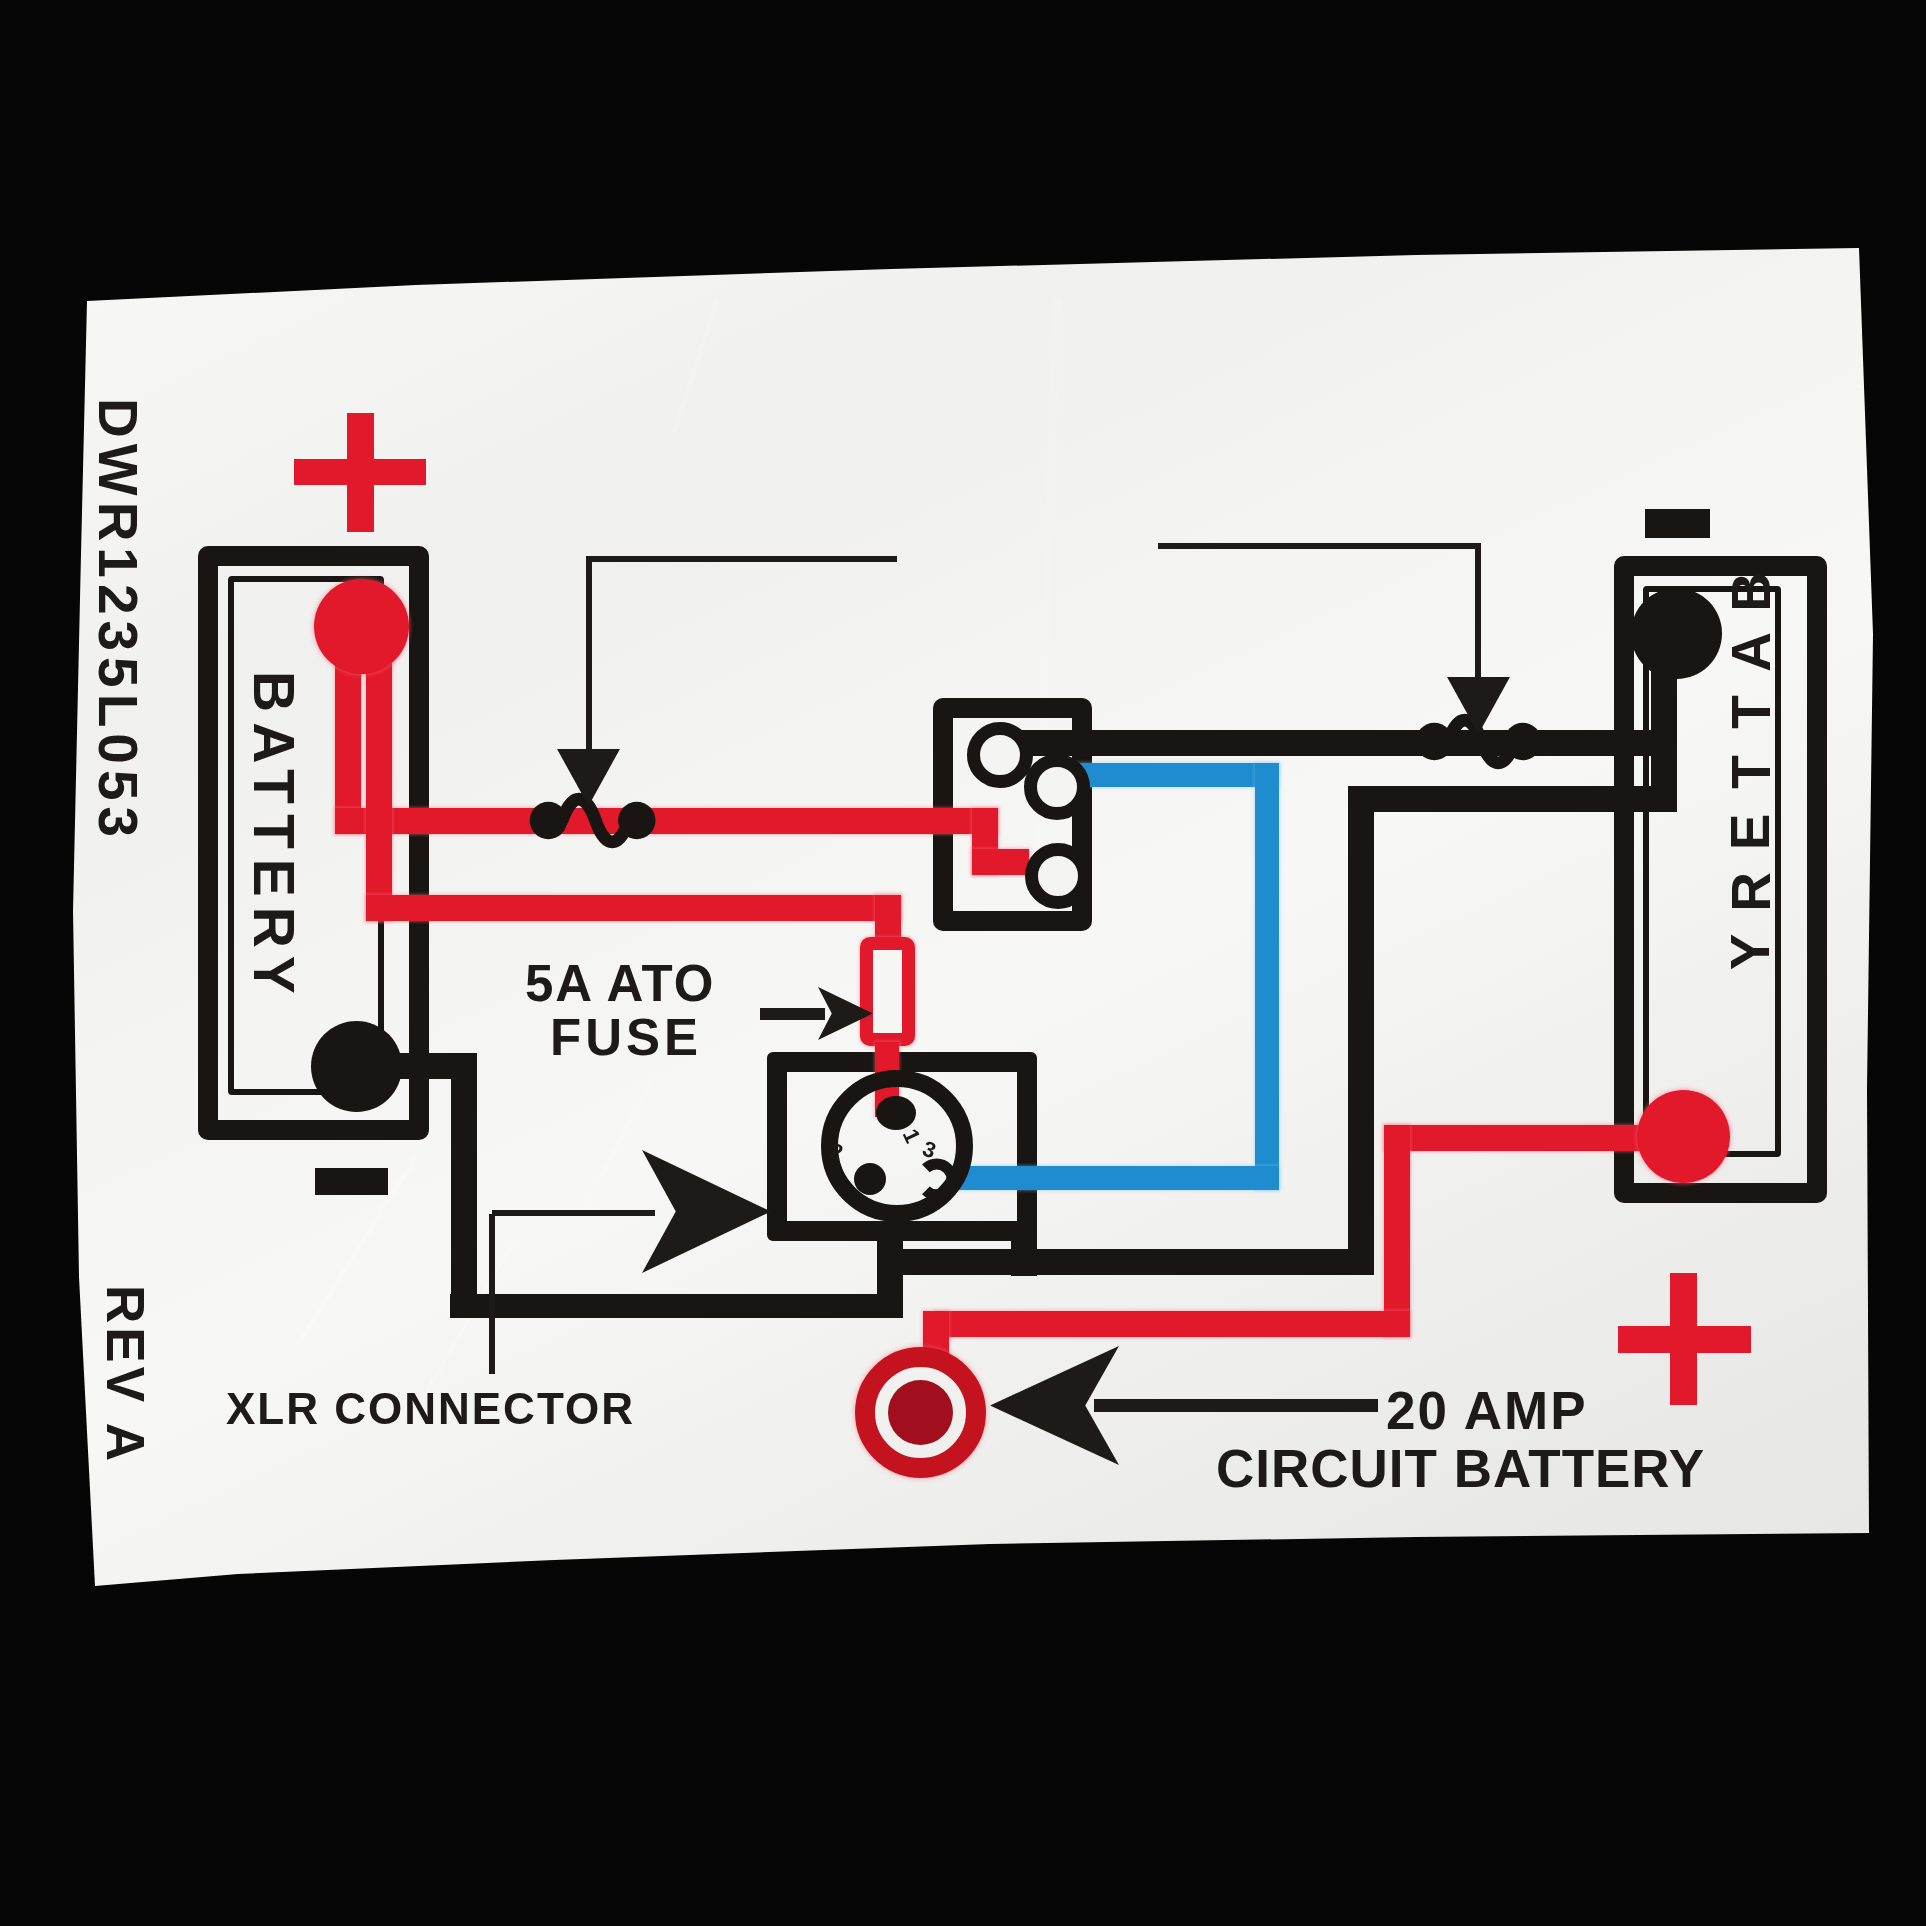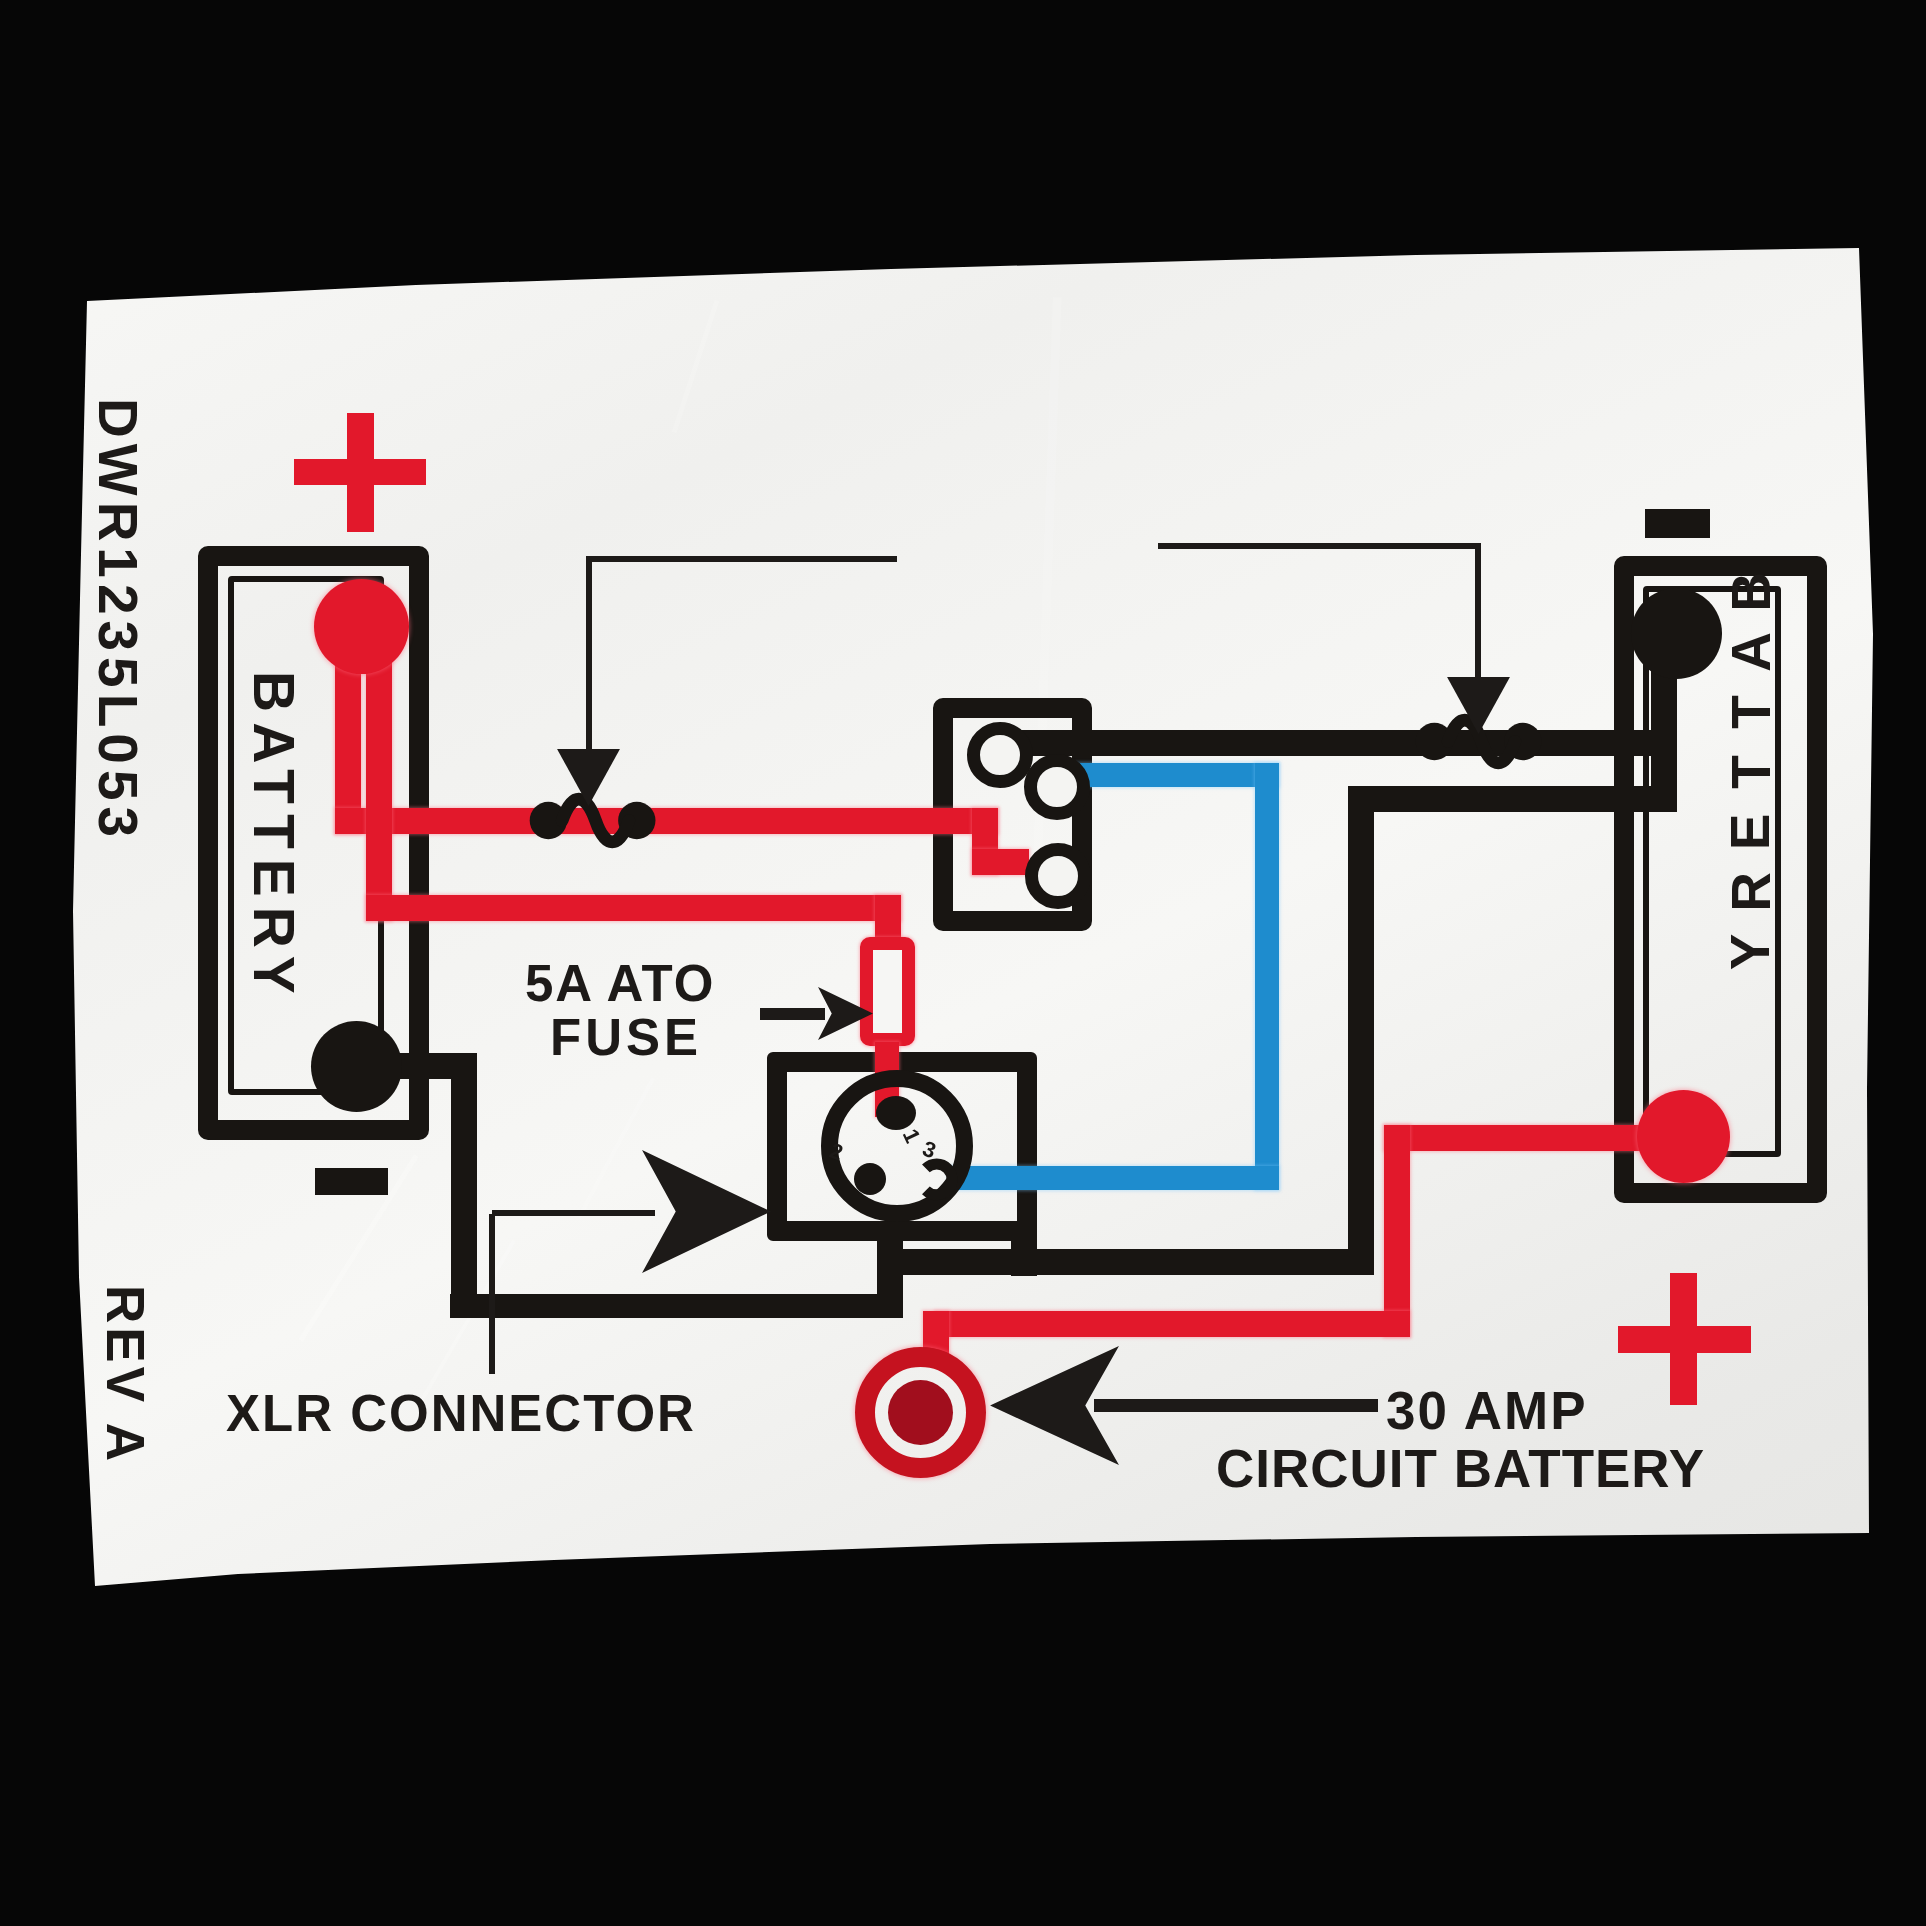--- a/index.html
+++ b/index.html
@@ -144,30 +144,30 @@
     </svg>
     <div class="txt" style="left:905px;top:1123px;font-size:22px;transform:rotate(65deg);">1</div>
     <div class="txt" style="left:830px;top:1139px;font-size:22px;transform:rotate(20deg);">2</div>
     <div class="txt" style="left:923px;top:1137px;font-size:22px;transform:rotate(20deg);">3</div>
 
     <div class="thin" style="left:489px;top:1214px;width:6px;height:160px;"></div>
     <div class="thin" style="left:492px;top:1210px;width:163px;height:6px;"></div>
     <svg style="left:642px;top:1150px;" width="129" height="123" viewBox="0 0 130 124">
       <polygon points="0,0 130,62 0,124 34,62" fill="#1d1a18"></polygon>
     </svg>
-    <div class="txt" style="left:226px;top:1384px;font-size:51px;letter-spacing:2px;">XLR CONNECTOR</div>
+    <div class="txt" style="left:226px;top:1384px;font-size:44px;letter-spacing:2px;">XLR CONNECTOR</div>
 
     <div style="position:absolute;left:855px;top:1347px;width:131px;height:131px;border:20px solid #c5121f;border-radius:50%;box-sizing:border-box;box-shadow:0 0 4px 1px rgba(255,110,130,.5);"></div>
     <div style="position:absolute;left:888px;top:1380px;width:65px;height:65px;background:#a10e1d;border-radius:50%;"></div>
 
     <div class="thin" style="left:1094px;top:1399px;width:284px;height:13px;"></div>
     <svg style="left:990px;top:1346px;" width="129" height="119" viewBox="0 0 130 120">
       <polygon points="130,0 0,60 130,120 96,60" fill="#1d1a18"></polygon>
     </svg>
-    <div class="txt" style="left:1386px;top:1380px;font-size:53px;letter-spacing:2px;">30 AMP</div>
+    <div class="txt" style="left:1386px;top:1380px;font-size:53px;letter-spacing:2px;">20 AMP</div>
     <div class="txt" style="left:1216px;top:1438px;font-size:53px;letter-spacing:1px;">CIRCUIT BATTERY</div>
 
     <div class="rdot" style="left:314px;top:579px;width:95px;height:95px;"></div>
     <div class="dot" style="left:311px;top:1021px;width:91px;height:91px;"></div>
     <div class="dot" style="left:1631px;top:588px;width:91px;height:91px;"></div>
     <div class="rdot" style="left:1637px;top:1090px;width:93px;height:93px;"></div>
 
     <div class="ring" style="left:967px;top:722px;width:40px;height:40px;"></div>
     <div class="ring" style="left:1024px;top:754px;width:40px;height:40px;"></div>
     <div class="ring" style="left:1025px;top:843px;width:40px;height:40px;"></div>

